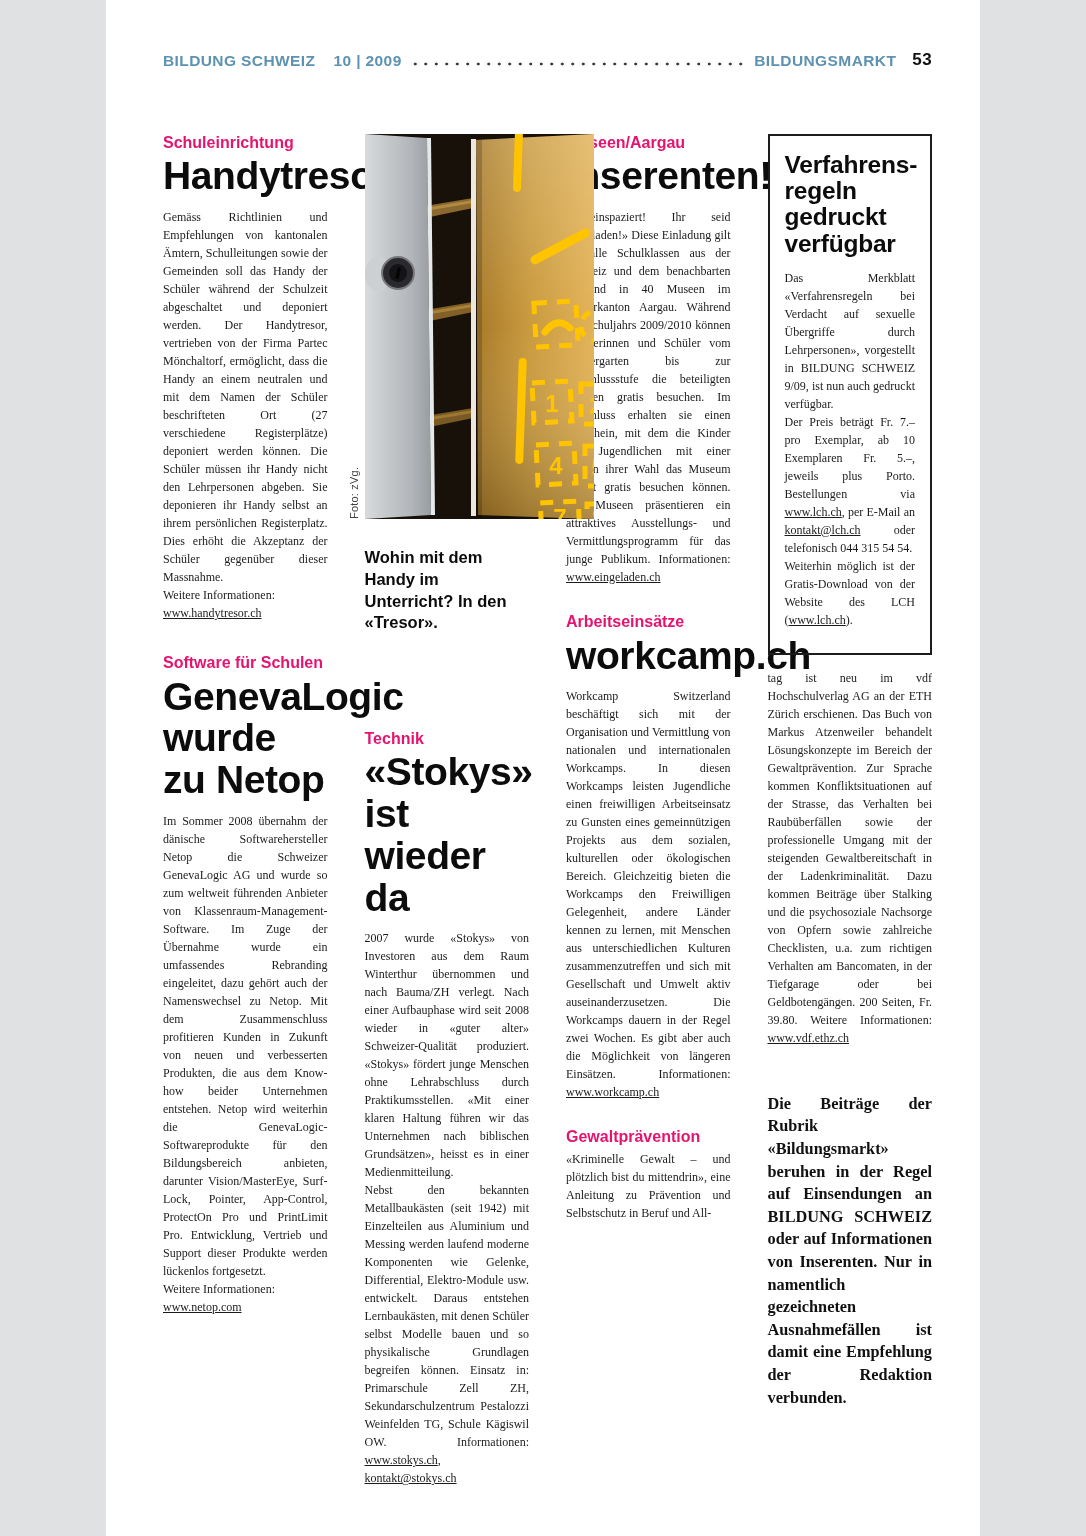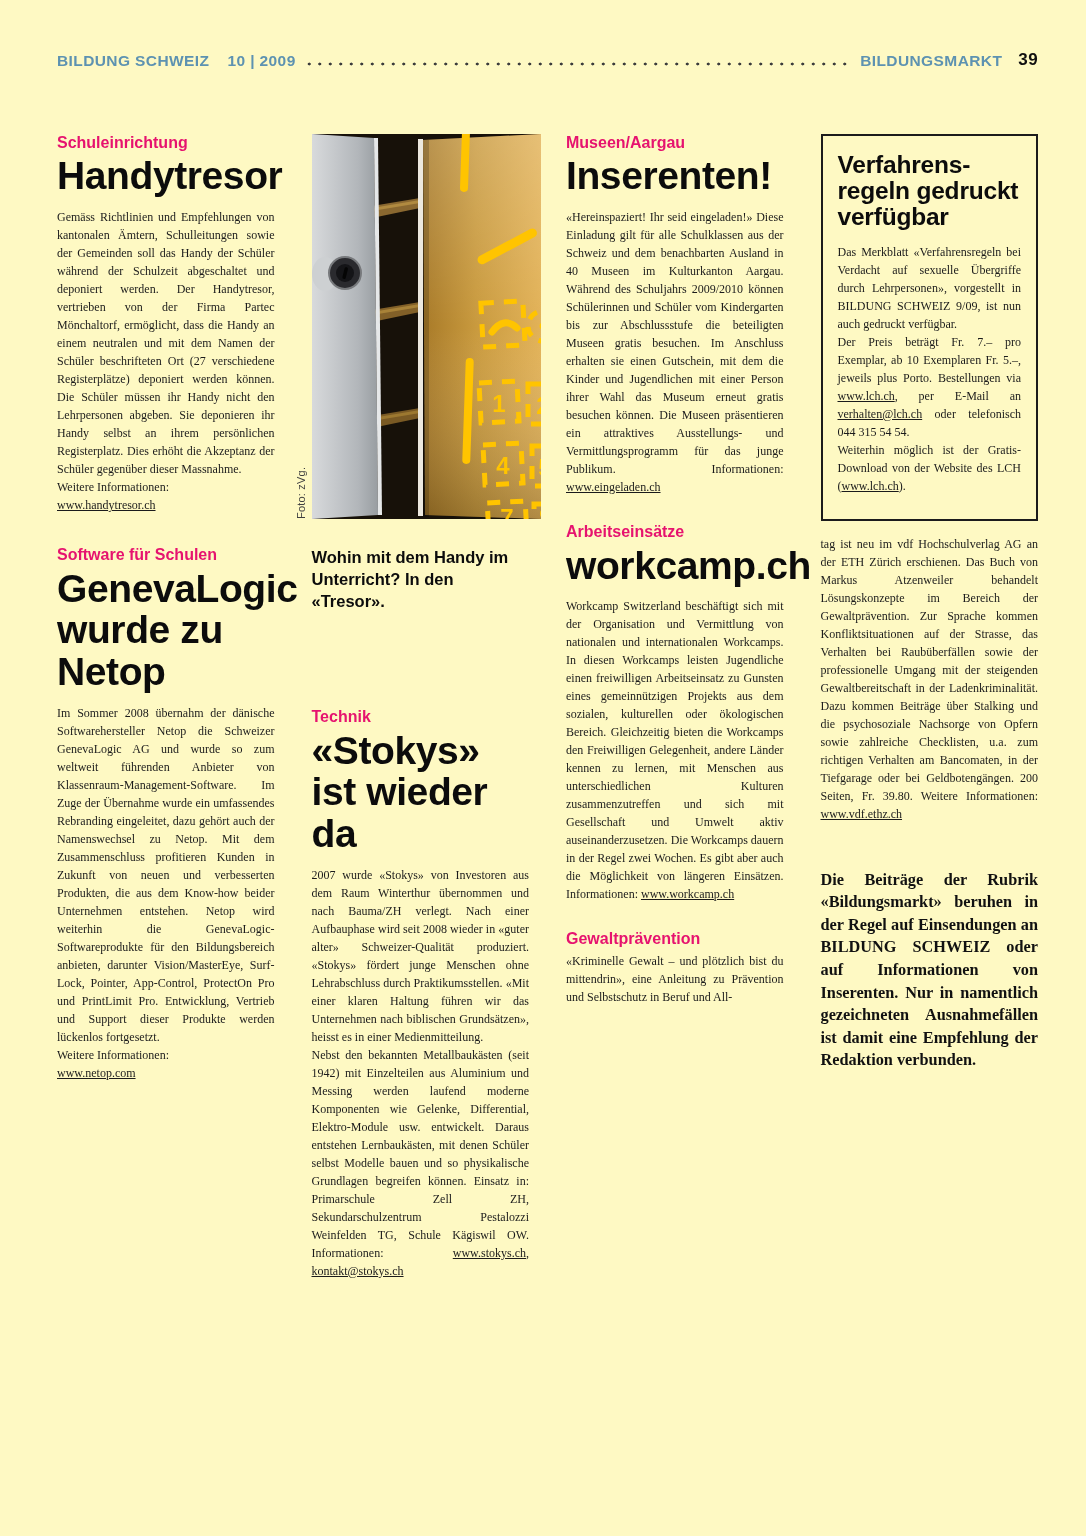--- a/index.html
+++ b/index.html
@@ -1,17 +1,17 @@
 <!DOCTYPE html>
 <html lang="de"><head>
 <meta charset="utf-8">
 <style>
   html,body{margin:0;padding:0;background:#dfe1e3;}
   .page{
-    width:1086px;height:1536px;background:#fef9c3;margin:0 auto;position:relative;
+    width:874px;height:1536px;background:#ffffff;margin:0 auto;position:relative;
     overflow:hidden;font-family:"Liberation Sans",sans-serif;
   }
   
   .header{
     position:absolute;top:50px;left:57px;right:48px;
     display:flex;align-items:flex-end;
     color:#5d92b1;font-weight:bold;font-size:15.5px;letter-spacing:.4px;
   }
   .header .mag{margin-right:18px;white-space:nowrap}
   .header .issue{white-space:nowrap}
@@ -72,21 +72,21 @@
 </head>
 <body>
 
 <div class="page">
 
   <div class="header">
     <span class="mag">BILDUNG SCHWEIZ</span>
     <span class="issue">10 | 2009</span>
     <span class="leader"></span>
     <span class="section-name">BILDUNGSMARKT</span>
-    <span class="pageno">39</span>
+    <span class="pageno">53</span>
   </div>
 
   <div class="content">
 
     <div class="col">
       <section class="art">
         <div class="kicker">Schuleinrichtung</div>
         <h2 class="title">Handytresor</h2>
         <div class="bodytxt">
             <p class="body-p"><span>Gemäss Richtlinien und Empfehlungen von kantonalen Ämtern, Schulleitungen sowie der Gemeinden soll das Handy der Schüler während der Schulzeit abgeschaltet und deponiert werden. Der Handytresor, vertrieben von der Firma Partec Mönchaltorf, ermöglicht, dass die Handy an einem neutralen und mit dem Namen der Schüler beschrifteten Ort (27 verschiedene Registerplätze) deponiert werden können. Die Schüler müssen ihr Handy nicht den Lehrpersonen abgeben. Sie deponieren ihr Handy selbst an ihrem persönlichen Registerplatz. Dies erhöht die Akzeptanz der Schüler gegenüber dieser Massnahme.</span></p>
@@ -225,21 +225,21 @@
             <p class="body-p"><span>«Kriminelle Gewalt – und plötzlich bist du mittendrin», eine Anleitung zu Prävention und Selbstschutz in Beruf und All-</span></p>
           </div>
       </section>
     </div>
 
     <div class="col">
       <section class="art box">
         <h2 class="title">Verfahrens­regeln gedruckt verfügbar</h2>
         <div class="bodytxt">
             <p class="body-p"><span>Das Merkblatt «Verfahrensregeln bei Verdacht auf sexuelle Übergriffe durch Lehrpersonen», vorgestellt in BILDUNG SCHWEIZ 9/09, ist nun auch gedruckt verfügbar.</span></p>
-            <p class="body-p"><span>Der Preis beträgt Fr. 7.– pro Exemplar, ab 10 Exemplaren Fr. 5.–, jeweils plus Porto. Bestellungen via </span><span class="lnk">www.lch.ch</span><span>, per E-Mail an </span><span class="lnk">verhalten@lch.ch</span><span> oder telefonisch 044 315 54 54.</span></p>
+            <p class="body-p"><span>Der Preis beträgt Fr. 7.– pro Exemplar, ab 10 Exemplaren Fr. 5.–, jeweils plus Porto. Bestellungen via </span><span class="lnk">www.lch.ch</span><span>, per E-Mail an </span><span class="lnk">kontakt@lch.ch</span><span> oder telefonisch 044 315 54 54.</span></p>
             <p class="body-p"><span>Weiterhin möglich ist der Gratis-Download von der Website des LCH (</span><span class="lnk">www.lch.ch</span><span>).</span></p>
           </div>
       </section>
       <section class="art mt-d">
         <div class="bodytxt">
             <p class="body-p"><span>tag ist neu im vdf Hochschulverlag AG an der ETH Zürich erschienen. Das Buch von Markus Atzenweiler behandelt Lösungskonzepte im Bereich der Gewaltprävention. Zur Sprache kommen Konfliktsituationen auf der Strasse, das Verhalten bei Raubüberfällen sowie der professionelle Umgang mit der steigenden Gewaltbereitschaft in der Ladenkriminalität. Dazu kommen Beiträge über Stalking und die psychosoziale Nachsorge von Opfern sowie zahlreiche Checklisten, u.a. zum richtigen Verhalten am Bancomaten, in der Tiefgarage oder bei Geldbotengängen. 200 Seiten, Fr. 39.80. Weitere Informationen: </span><span class="lnk">www.vdf.ethz.ch</span></p>
           </div>
       </section>
       <section class="art footer-note mt-e">
         <div class="bodytxt">

